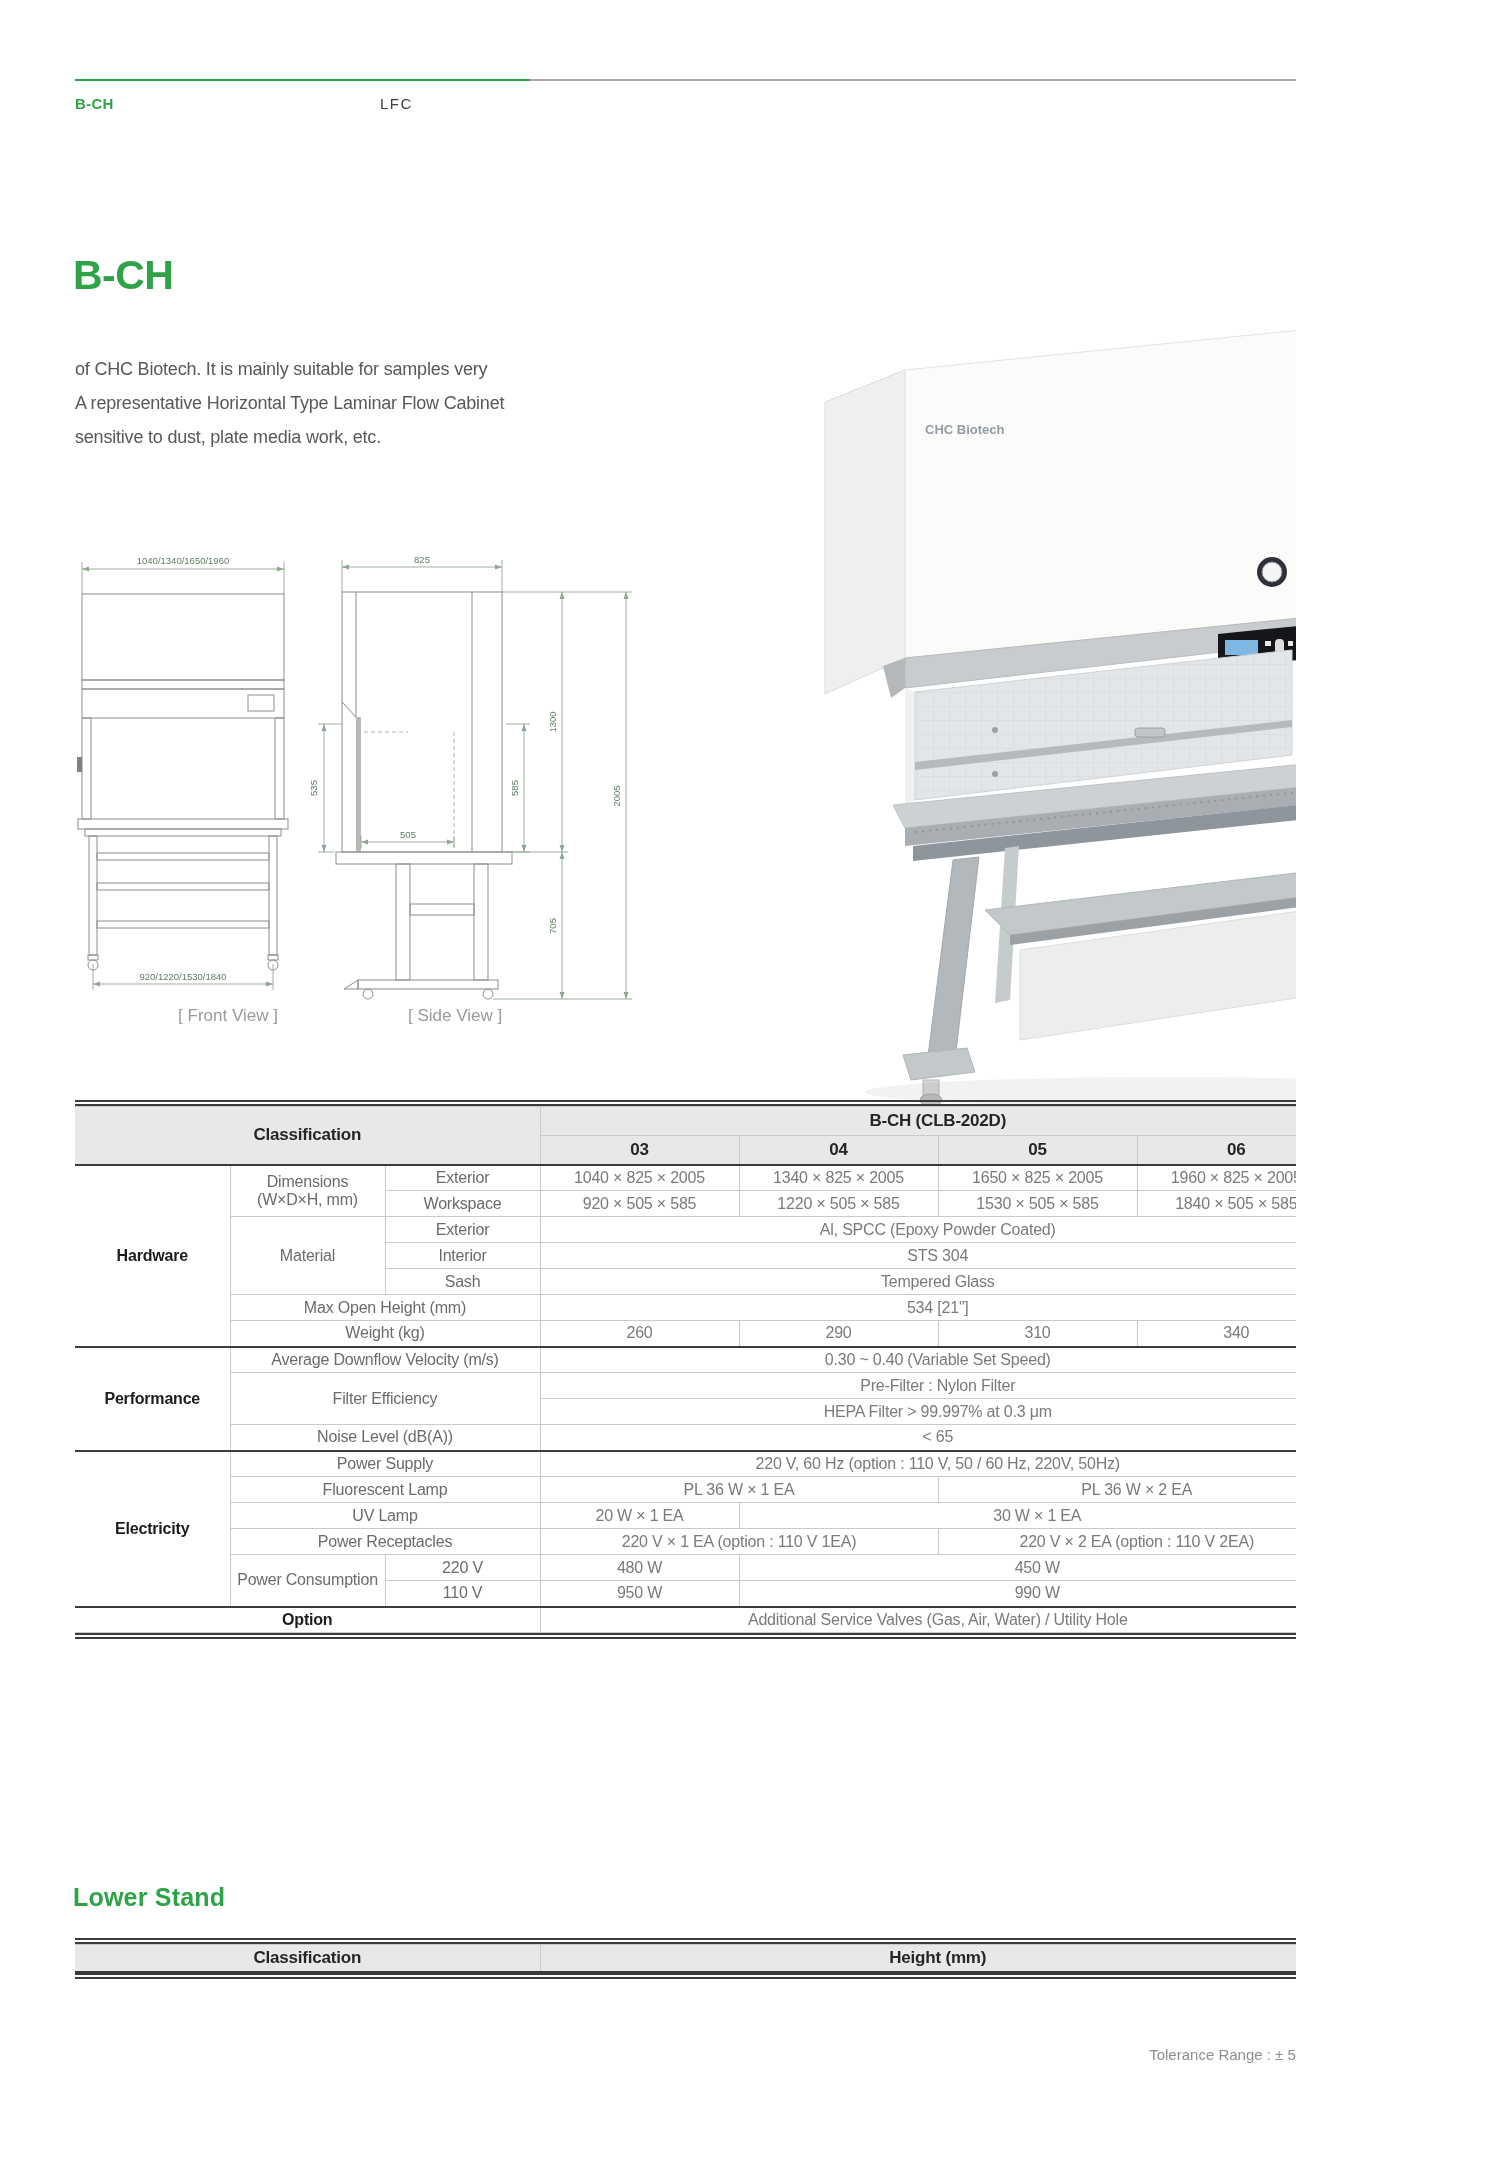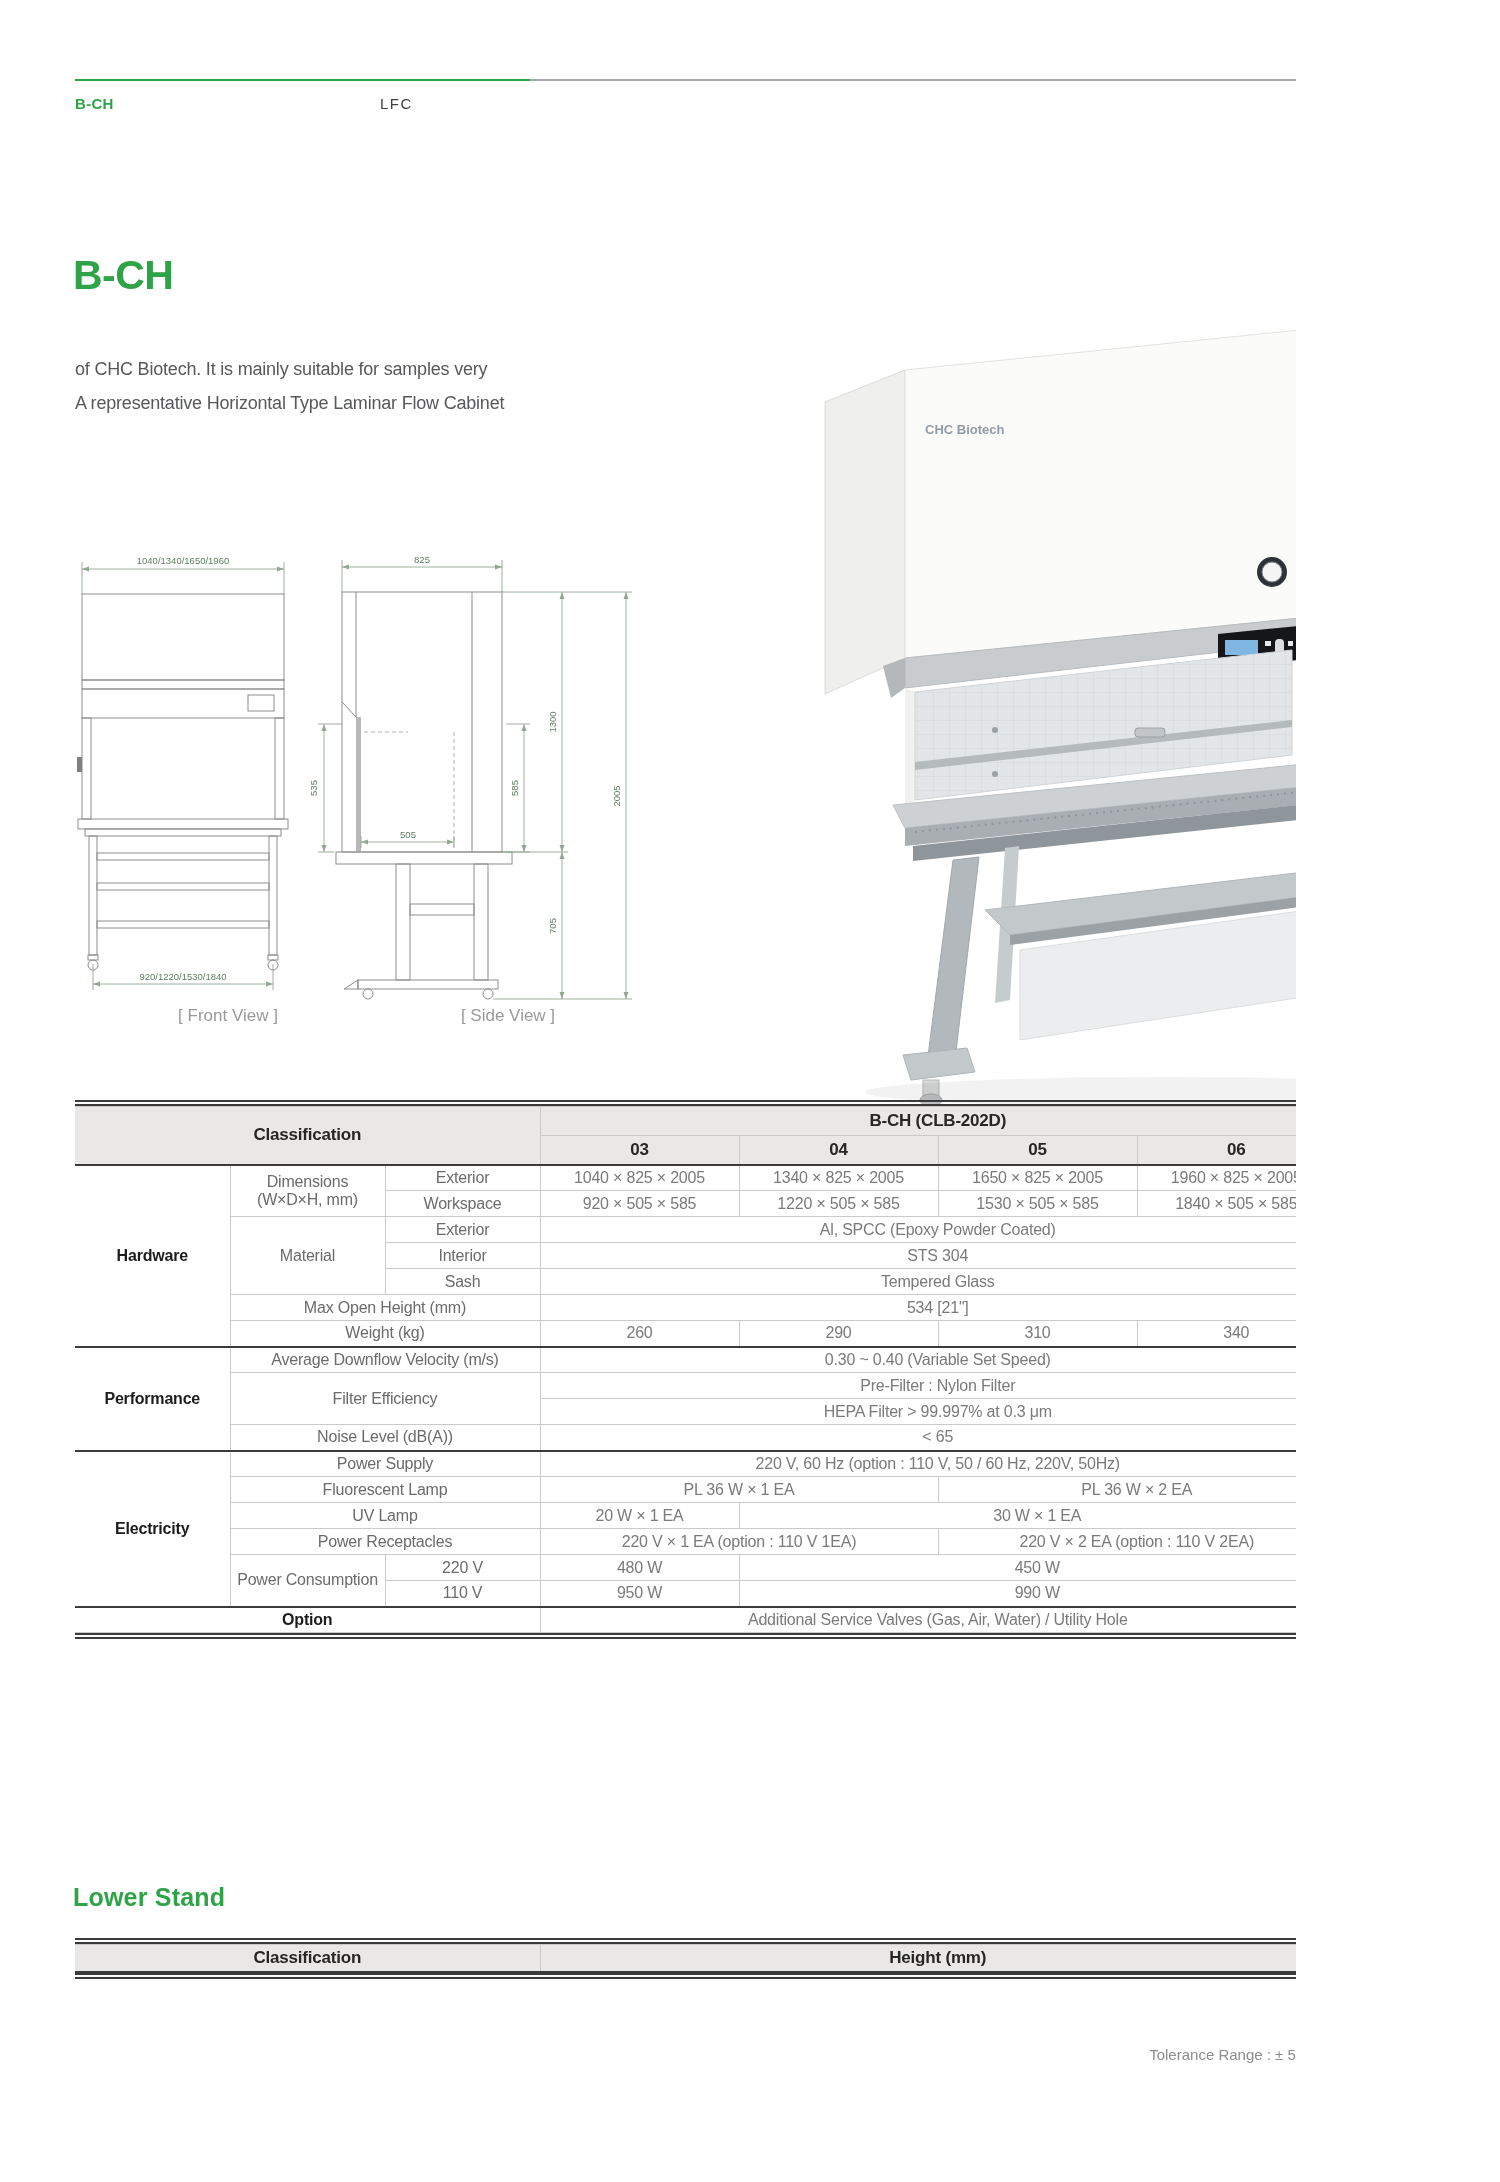--- a/index.html
+++ b/index.html
@@ -16,21 +16,21 @@
 
   
   .title { position:absolute; left:73px; top:252px; font-size:41px; font-weight:bold; color:#2fa347; letter-spacing:-.5px; }
   .ce    { position:absolute; left:1437px; top:180px; }
   .desc  { position:absolute; left:75px; top:352px; font-size:18px; line-height:34px; color:#57585a; letter-spacing:-.2px; }
 
   
   .fv { position:absolute; left:68px;  top:552px; }
   .sv { position:absolute; left:296px; top:552px; }
   .cap-f { position:absolute; left:128px; top:1006px; width:200px; text-align:center; font-size:17px; color:#9a9a9a; }
-  .cap-s { position:absolute; left:408px; top:1006px; width:200px; text-align:center; font-size:17px; color:#9a9a9a; }
+  .cap-s { position:absolute; left:408px; top:1006px; width:200px; font-size:17px; color:#9a9a9a; }
   .photo { position:absolute; left:805px; top:300px; }
 
   svg text { font-family:"Liberation Sans", sans-serif; }
   .oln  { stroke:#8d8d8d; stroke-width:1; fill:none; }
   .dim  { stroke:#93a693; stroke-width:.9; fill:none; }
   .dimt { fill:#5f7d62; font-size:9.5px; }
   .dash { stroke:#a9a9a9; stroke-width:.9; fill:none; stroke-dasharray:4,3; }
 
   
   .tblwrap  { position:absolute; left:75px; width:1260px; border-top:6px double #3b3b3b; border-bottom:6px double #3b3b3b; }
@@ -69,20 +69,21 @@
     <svg width="62" height="42" viewBox="0 0 62 42">
       <path d="M30,8 A14,14 0 1 0 30,34" fill="none" stroke="#1a1a1a" stroke-width="6"></path>
       <path d="M59,8 A14,14 0 1 0 59,34" fill="none" stroke="#1a1a1a" stroke-width="6"></path>
       <path d="M34,21 H52" fill="none" stroke="#1a1a1a" stroke-width="6"></path>
     </svg>
   </div>
 
   <div class="desc">
     <div>of CHC Biotech. It is mainly suitable for samples very</div>
     <div>A representative Horizontal Type Laminar Flow Cabinet</div>
+    <div>sensitive to dust, plate media work, etc.</div>
   </div>
 
   <div class="fv">
     <svg width="230" height="450" viewBox="0 0 230 450">
       <path class="dim" d="M14,10 V42 M216,10 V42 M14,17 H216"></path>
       <polygon points="14,17 21,14.5 21,19.5" fill="#93a693"></polygon>
       <polygon points="216,17 209,14.5 209,19.5" fill="#93a693"></polygon>
       <text class="dimt" x="115" y="12" text-anchor="middle">1040/1340/1650/1960</text>
 
       <rect class="oln" x="14" y="42" width="202" height="86"></rect>

